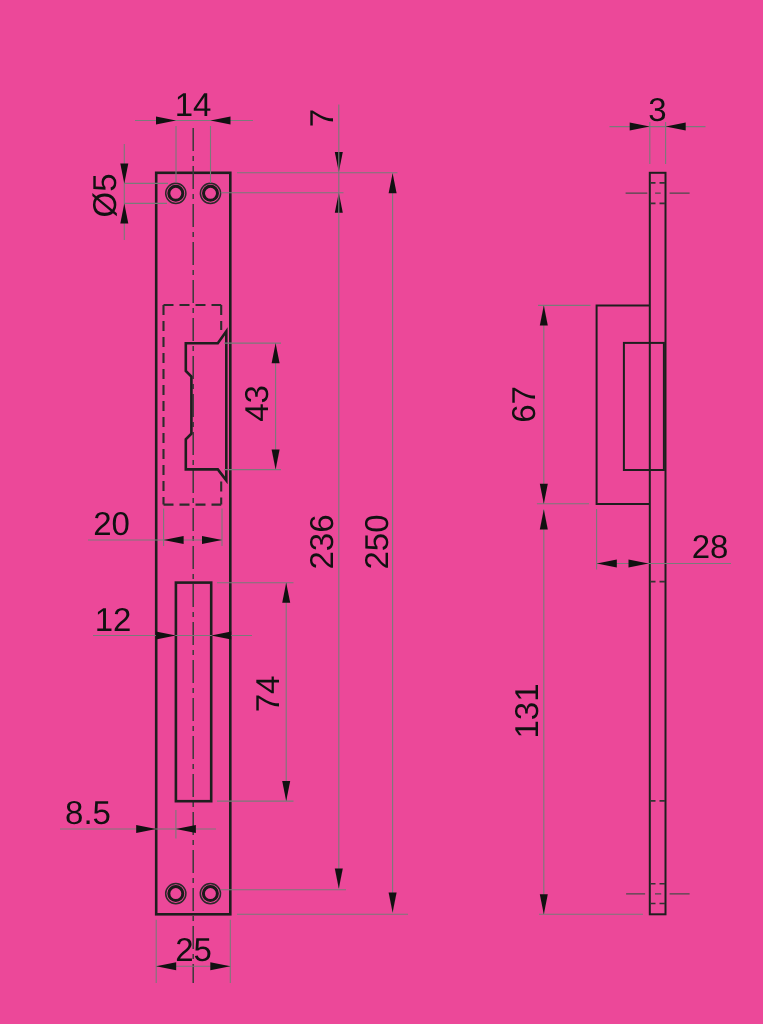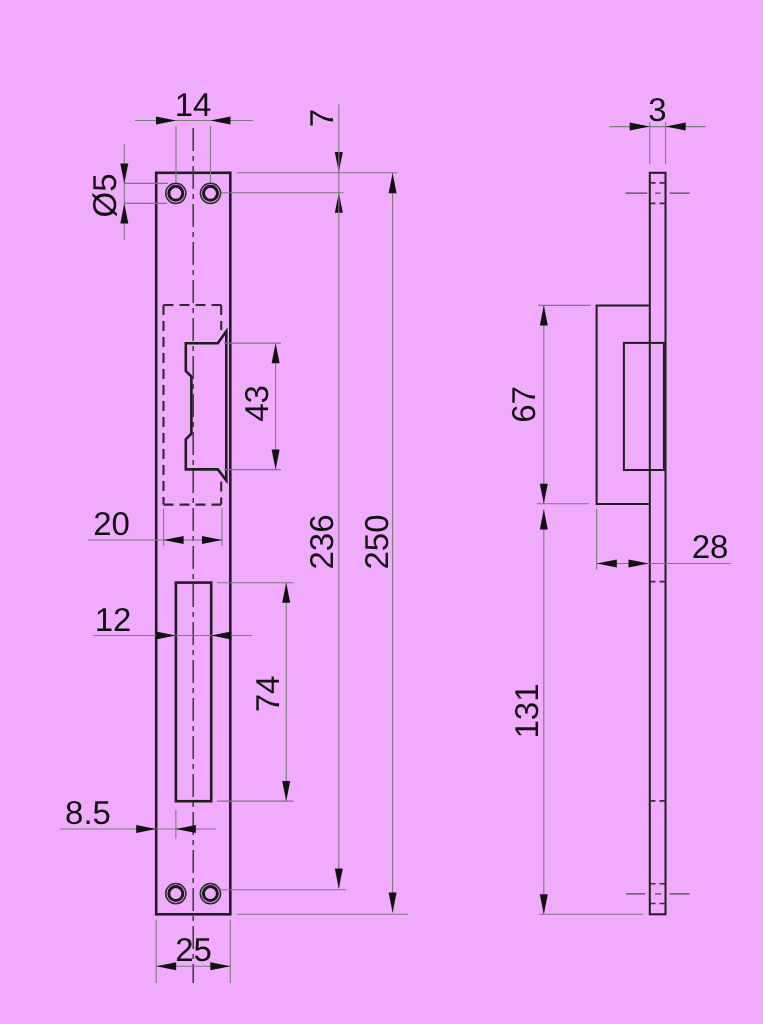--- a/index.html
+++ b/index.html
@@ -1,16 +1,16 @@
 <!DOCTYPE html>
 <html><head>
 <meta charset="utf-8">
 <style>
   html,body{margin:0;padding:0;background:#f9f9f9;}
-  .page{width:763px;height:1024px;position:relative;background:#f0abfc;}
+  .page{width:763px;height:1024px;position:relative;background:#ec4899;}
   text{font-family:"Liberation Sans",sans-serif;fill:#111;-webkit-font-smoothing:antialiased;}
 </style>
 </head>
 <body>
 <div class="page">
 <svg width="763" height="1024" viewBox="0 0 763 1024" xmlns="http://www.w3.org/2000/svg" text-rendering="geometricPrecision">
 <defs></defs>
 <g fill="none" stroke-linecap="butt">
 
 <g stroke="#1e1e1e" stroke-width="2.6">

